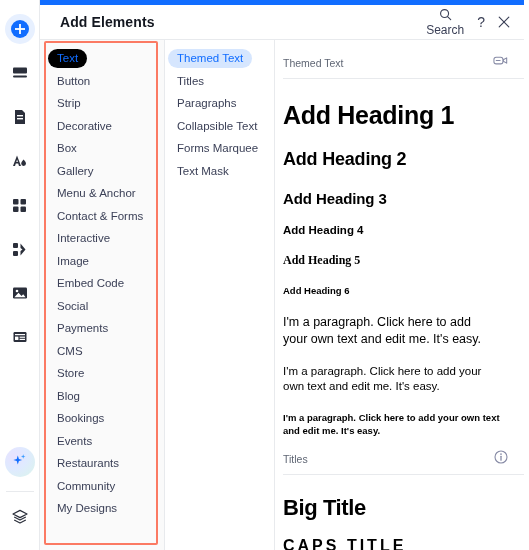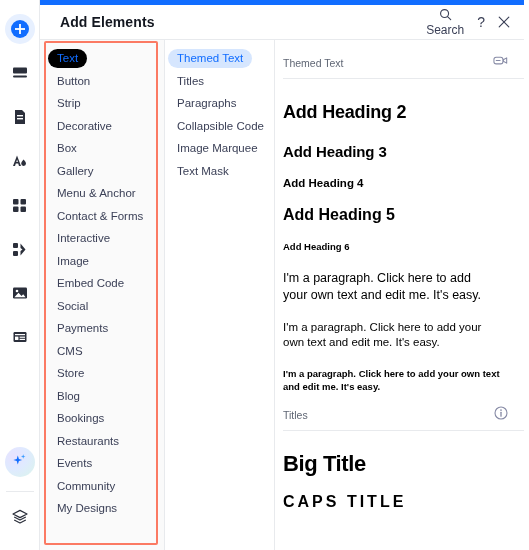--- a/index.html
+++ b/index.html
@@ -107,21 +107,21 @@
   .sec-head .lbl { font-size: 10.5px; color: #5f6674; }
   .sec-head .ico { margin-left: auto; color: #868aa5; display: flex; align-items: center; }
 
   .items { padding-top: 4px; }
   .itm { color: #000; padding: 0; }
 
   .h1 { font-size: 25px; font-weight: bold; letter-spacing: -0.3px; margin: 18px 0 0 0; }
   .h2 { font-size: 18px; font-weight: bold; letter-spacing: -0.2px; margin: 19px 0 0 0; }
   .h3 { font-size: 15px; font-weight: bold; letter-spacing: -0.1px; margin: 20px 0 0 0; }
   .h4 { font-size: 11.5px; font-weight: bold; margin: 17px 0 0 0; }
-  .h5 { font-size: 16px; font-weight: bold; margin: 17px 0 0 0; }
+  .h5 { font-size: 12px; font-weight: bold; margin: 17px 0 0 0; font-family: Liberation Serif, serif; }
   .h6 { font-size: 9.5px; font-weight: bold; margin: 17px 0 0 0; }
 
   .p-lg { font-size: 12.5px; line-height: 1.35; color: #000; margin: 18px 0 0 0; width: 212px; }
   .p-md { font-size: 11.5px; line-height: 1.35; color: #000; margin: 16px 0 0 0; width: 216px; }
   .p-sm { font-size: 9.5px; font-weight: bold; line-height: 1.4; color: #000; margin: 16px 0 0 0; width: 220px; }
 
   .big-title { font-size: 22px; font-weight: bold; letter-spacing: -0.4px; margin: 16px 0 0 0; }
   .caps-title { font-size: 16px; font-weight: bold; letter-spacing: 3px; margin: 16px 0 0 0; }
 
   
@@ -318,67 +318,68 @@
           <div class="cat-item">
             <span>Store</span>
           </div>
           <div class="cat-item">
             <span>Blog</span>
           </div>
           <div class="cat-item">
             <span>Bookings</span>
           </div>
           <div class="cat-item">
+            <span>Events</span>
+          </div>
+          <div class="cat-item">
             <span>Restaurants</span>
           </div>
           <div class="cat-item">
-            <span>Events</span>
-          </div>
-          <div class="cat-item">
             <span>Community</span>
           </div>
           <div class="cat-item">
             <span>My Designs</span>
           </div>
         </div>
 
       <div class="sub-col">
           <div class="sub-item">
             <span class="pill">Themed Text</span>
           </div>
           <div class="sub-item">
             <span>Titles</span>
           </div>
           <div class="sub-item">
             <span>Paragraphs</span>
           </div>
           <div class="sub-item">
-            <span>Collapsible Code</span>
-          </div>
-          <div class="sub-item">
-            <span>Image Marquee</span>
+            <span>Collapsible Text</span>
+          </div>
+          <div class="sub-item">
+            <span>Forms Marquee</span>
           </div>
           <div class="sub-item">
             <span>Text Mask</span>
           </div>
         </div>
 
       <div class="prev-col">
         <div class="prev-inner">
             <div class="sec-head">
               <div class="lbl">Themed Text</div>
               <div class="ico">
                 <span><svg width="15" height="15" viewBox="0 0 16 16">
                     <rect x="1" y="4.6" width="9.6" height="7" rx="2.4" fill="none" stroke="#868aa5" stroke-width="1.1"></rect>
                     <path d="M11 7.2 L14.6 5.2 L14.6 10.8 L11 8.8 Z" fill="none" stroke="#868aa5" stroke-width="1.1" stroke-linejoin="round"></path>
                     <line x1="3.4" y1="8.1" x2="7.6" y2="8.1" stroke="#868aa5" stroke-width="1.1" stroke-linecap="round"></line>
                   </svg></span>
               </div>
             </div>
             <div class="items">
+              <div class="itm h1">Add Heading 1</div>
               <div class="itm h2">Add Heading 2</div>
               <div class="itm h3">Add Heading 3</div>
               <div class="itm h4">Add Heading 4</div>
               <div class="itm h5">Add Heading 5</div>
               <div class="itm h6">Add Heading 6</div>
               <div class="itm p-lg">I'm a paragraph. Click here to add your own text and edit me. It's easy.</div>
               <div class="itm p-md">I'm a paragraph. Click here to add your own text and edit me. It's easy.</div>
               <div class="itm p-sm">I'm a paragraph. Click here to add your own text and edit me. It's easy.</div>
             </div>
             <div class="sec-head">

